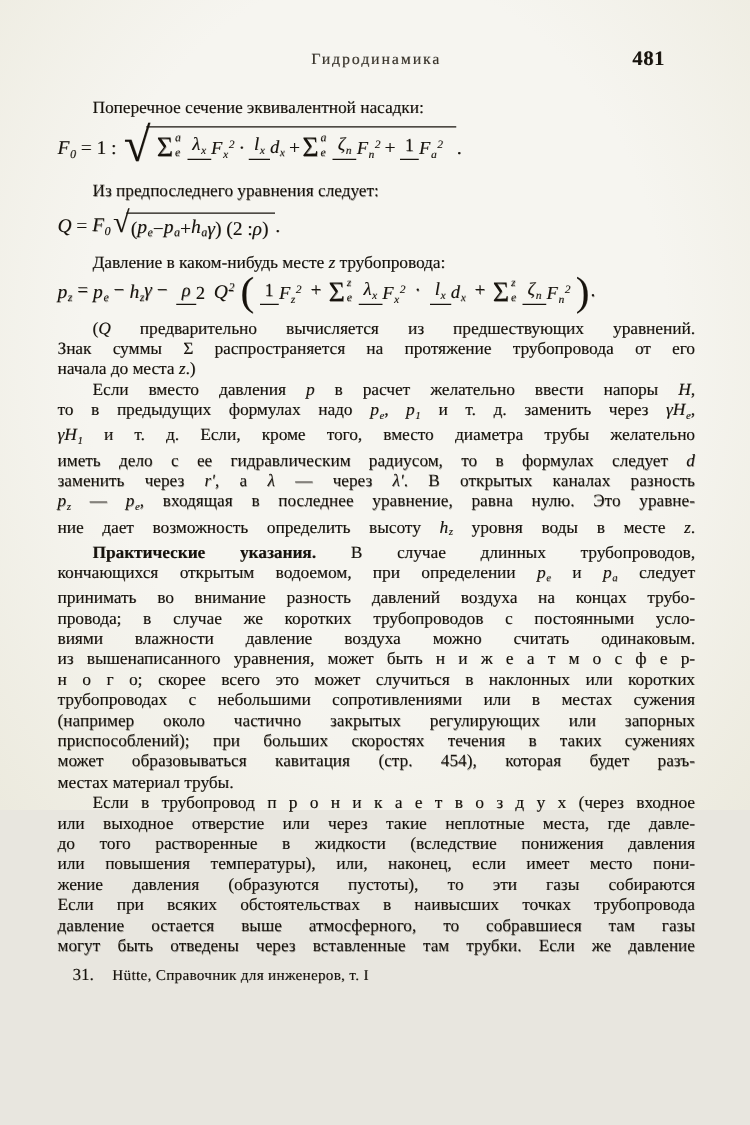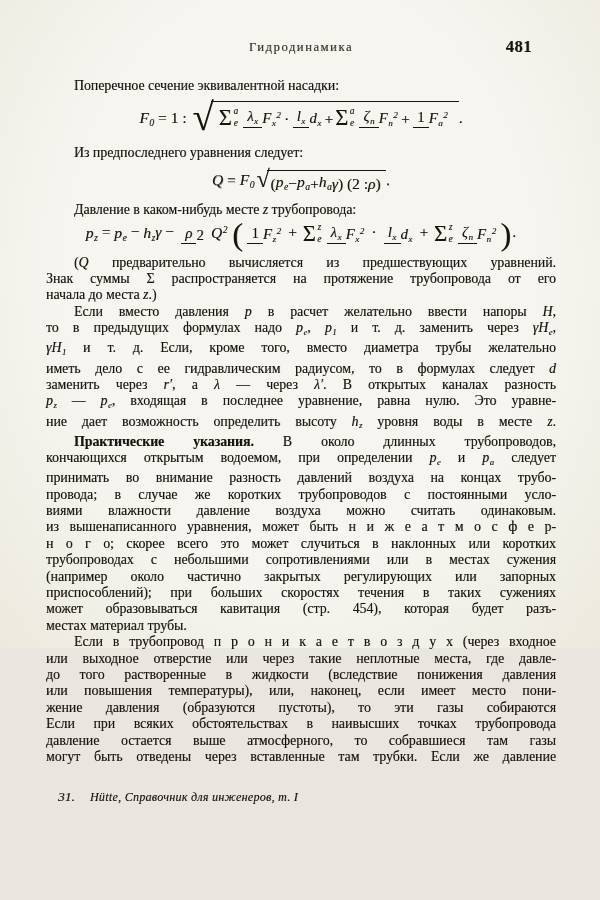--- a/index.html
+++ b/index.html
@@ -18,36 +18,36 @@
   .body-col{margin:0 44px 0 46px;font-size:13.8px;}
   .tl{line-height:16.4px;min-height:16.4px;}
   .ind{text-indent:28px;}
   .jl{text-align:justify;text-align-last:justify;}
   .lead{margin:1px 0;}
   .mi{font-style:italic;}
   .bld{font-weight:bold;}
   sub{font-size:0.62em;vertical-align:-0.32em;font-style:italic;margin-left:0.5px;}
   sup{font-size:0.62em;vertical-align:0.5em;margin-left:0.5px;}
   
-  .formula{text-align:center;font-size:15.5px;margin:7px 0;line-height:1.1;}
+  .formula{text-align:left;font-size:15.5px;margin:7px 0;line-height:1.1;}
   .formula.f-q{margin:8px 0 9px;}
   .formula.f-pz{margin:4px 0 9px;}
   .frac{display:inline-flex;flex-direction:row;align-items:center;vertical-align:middle;margin:0 0.22em;font-size:0.95em;}
   .fr-n{padding:0 0.28em 0.12em;border-bottom:1.3px solid currentColor;}
   .fr-d{padding-top:0.12em;}
   .sum{display:inline-flex;align-items:center;vertical-align:middle;margin:0 0.12em;}
   .sum-sym{font-size:1.45em;line-height:1;font-style:normal;}
   .sum-lims{display:inline-flex;flex-direction:column;justify-content:space-between;font-size:0.6em;line-height:1.25;margin-left:1.5px;font-style:italic;}
   .sqrt{display:inline-flex;align-items:flex-start;vertical-align:middle;margin-left:2px;}
   .sqrt-sym{font-size:2.5em;line-height:0.95;font-style:normal;margin-right:-3px;transform:translateY(-0.06em);}
   .f-q .sqrt-sym{font-size:1.55em;line-height:0.9;}
   .sqrt-body{border-top:1.5px solid currentColor;padding:0.26em 0.5em 0 0.4em;display:inline-flex;align-items:center;}
   .f-q .sqrt-body{padding:0.18em 0.35em 0 0.25em;}
   .bigp{font-size:2.1em;font-weight:400;line-height:0;vertical-align:middle;font-style:normal;margin:0 1px;}
-  .footer{margin-top:23px;padding-left:12px;font-style:italic;}
+  .footer{margin-top:6px;padding-left:12px;}
   .fn-num{font-size:13.5px;margin-right:15px;}
   .fn-text{font-size:12px;letter-spacing:0.3px;}
 </style>
 </head>
 <body>
 
 <div class="page">
   <div class="header">
     <span class="running-title">Гидродинамика</span>
     <span class="page-number">481</span>
@@ -153,21 +153,21 @@
         <div class="para">
           <div class="tl ind jl"><span>Если вместо давления </span><span class="mi">p</span><span> в расчет желательно ввести напоры </span><span class="mi">H</span><span>,</span></div>
           <div class="tl jl"><span>то в предыдущих формулах надо </span><span class="mi">p<sub>e</sub></span><span>, </span><span class="mi">p<sub>1</sub></span><span> и т. д. заменить через </span><span class="mi">γH<sub>e</sub></span><span>,</span></div>
           <div class="tl jl"><span class="mi">γH<sub>1</sub></span><span> и т. д. Если, кроме того, вместо диаметра трубы желательно</span></div>
           <div class="tl jl"><span>иметь дело с ее гидравлическим радиусом, то в формулах следует </span><span class="mi">d</span></div>
           <div class="tl jl"><span>заменить через </span><span class="mi">r′</span><span>, а </span><span class="mi">λ</span><span> — через </span><span class="mi">λ′</span><span>. В открытых каналах разность</span></div>
           <div class="tl jl"><span class="mi">p<sub>z</sub></span><span> — </span><span class="mi">p<sub>e</sub></span><span>, входящая в последнее уравнение, равна нулю. Это уравне-</span></div>
           <div class="tl jl"><span>ние дает возможность определить высоту </span><span class="mi">h<sub>z</sub></span><span> уровня воды в месте </span><span class="mi">z</span><span>.</span></div>
         </div>
         <div class="para">
-          <div class="tl ind jl"><span class="bld">Практические указания.</span><span> В около длинных трубопроводов,</span></div>
+          <div class="tl ind jl"><span class="bld">Практические указания.</span><span> В случае длинных трубопроводов,</span></div>
           <div class="tl jl"><span>кончающихся открытым водоемом, при определении </span><span class="mi">p<sub>e</sub></span><span> и </span><span class="mi">p<sub>a</sub></span><span> следует</span></div>
           <div class="tl jl"><span>принимать во внимание разность давлений воздуха на концах трубо-</span></div>
           <div class="tl jl"><span>провода; в случае же коротких трубопроводов с постоянными усло-</span></div>
           <div class="tl jl"><span>виями влажности давление воздуха можно считать одинаковым.</span></div>
         </div>
         <div class="para">
           <div class="tl jl"><span>из вышенаписанного уравнения, может быть н и ж е а т м о с ф е р-</span></div>
           <div class="tl jl"><span>н о г о; скорее всего это может случиться в наклонных или коротких</span></div>
           <div class="tl jl"><span>трубопроводах с небольшими сопротивлениями или в местах сужения</span></div>
           <div class="tl jl"><span>(например около частично закрытых регулирующих или запорных</span></div>

